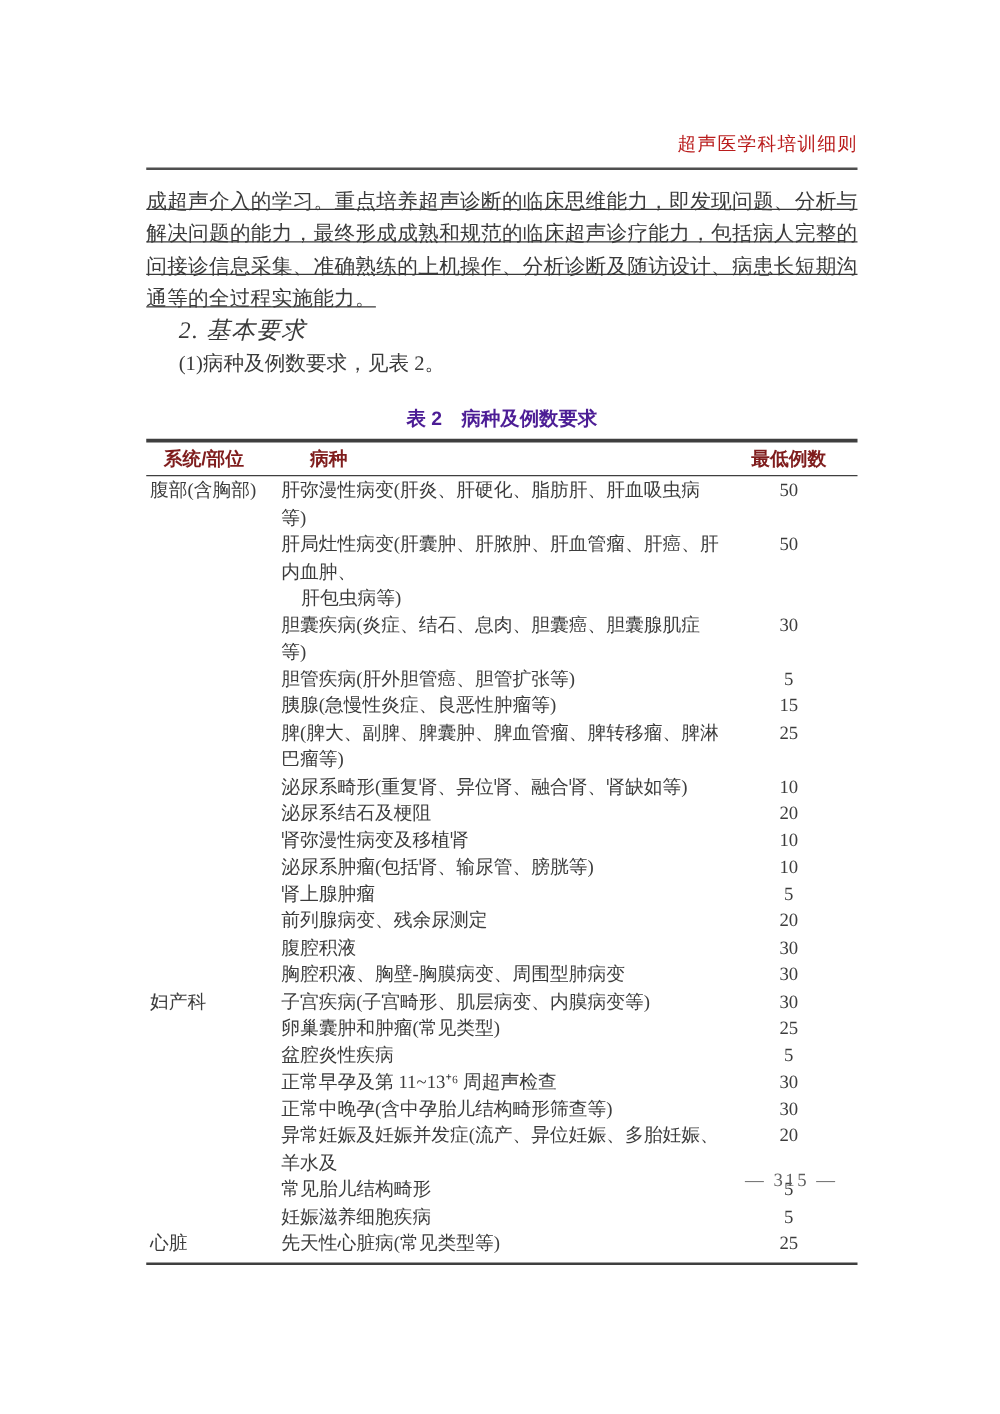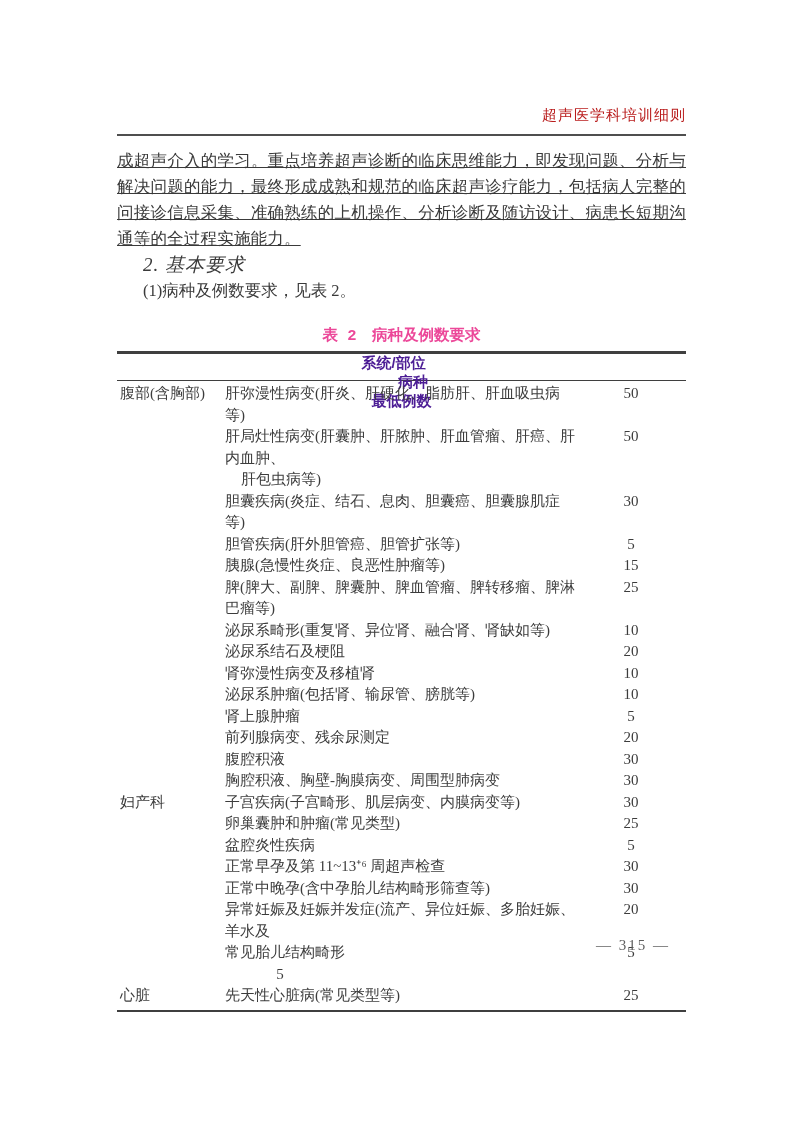--- a/index.html
+++ b/index.html
@@ -22,32 +22,31 @@
     margin:0; font-size:16.5px; line-height:26px; text-align:justify;
     text-justify:inter-ideograph; letter-spacing:0.2px; color:#3a3a3a;text-decoration:underline;
   }
   .heading2 {
     margin:0; font-size:19px; line-height:26px; padding-left:26px;
     font-style:italic; letter-spacing:1px;
   }
   .item { margin:0; font-size:16.5px; line-height:26px; padding-left:26px; }
   .tbl-title {
     margin:22px 0 0 0; text-align:center; font-weight:bold; font-size:15.5px;
-    line-height:20px; font-family:Liberation Mono, monospace;
-    color:#ec4899;
+    line-height:20px; font-family:Liberation Sans, sans-serif;
+    color:#4c1d95;
   }
   .tbl {
     margin-top:5px; border-top:3px solid #3f3f3f; border-bottom:2px solid #3f3f3f;
   }
   .t-header {
     display:flex; align-items:center; height:26px;
     border-bottom:1px solid #3f3f3f;
-    font-weight:bold; font-size:15px; color:#4c1d95;
+    font-weight:bold; font-size:15px; color:#7f1d1d;
     font-family:"Liberation Sans","DejaVu Sans",sans-serif;
-    flex-direction:column;
   }
   .t-header .c1 { padding-left:14px; }
   .t-header .c2 { padding-left:23px; }
   .t-body { padding:2px 0 3px 0; }
   .t-row { display:flex; font-size:15px; line-height:21.5px; color:#3c3c3c;font-family:Liberation Serif, serif; }
   .c1 { flex:none; width:108px; padding-left:3px; box-sizing:border-box; }
   .t-header .c1 { padding-left:14px; }
   .c2 { flex:1; min-width:0; }
   .t-row .c2.indent { padding-left:16px; }
   .c3 { flex:none; width:110px; text-align:center; }
@@ -187,20 +186,21 @@
             <span class="c1"></span>
             <span class="c3"></span>
           </div>
           <div class="t-row">
             <span class="c1"></span>
             <span class="c2">常见胎儿结构畸形</span>
             <span class="c3">5</span>
           </div>
           <div class="t-row">
             <span class="c1"></span>
+            <span class="c2">妊娠滋养细胞疾病</span>
             <span class="c3">5</span>
           </div>
           <div class="t-row">
             <span class="c1">心脏</span>
             <span class="c2">先天性心脏病(常见类型等)</span>
             <span class="c3">25</span>
           </div>
         </div>
     </div>
   </div>

